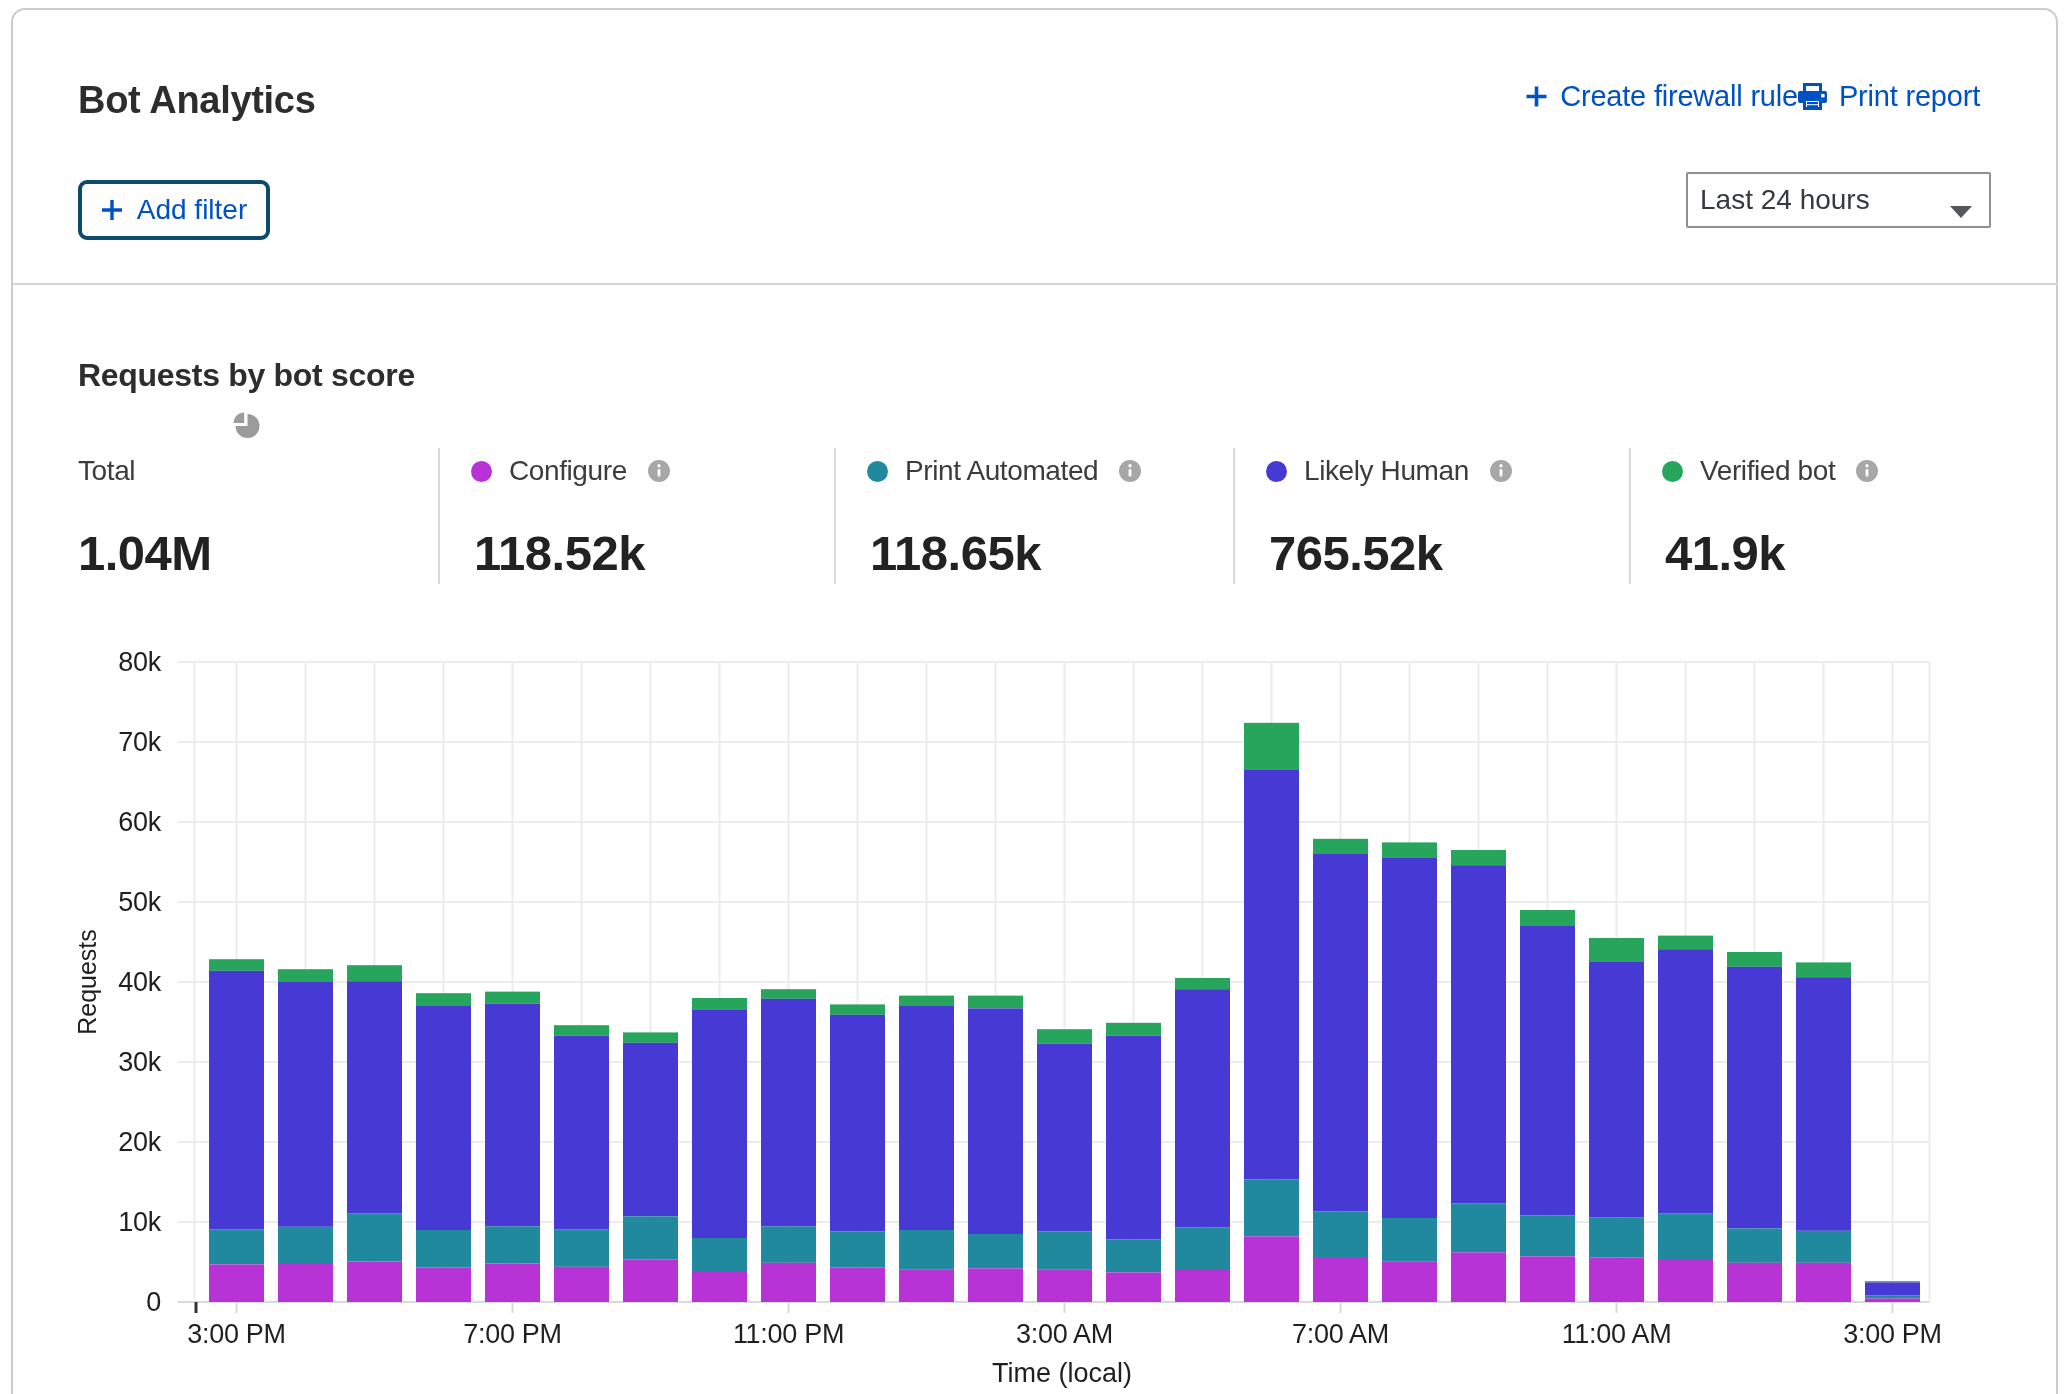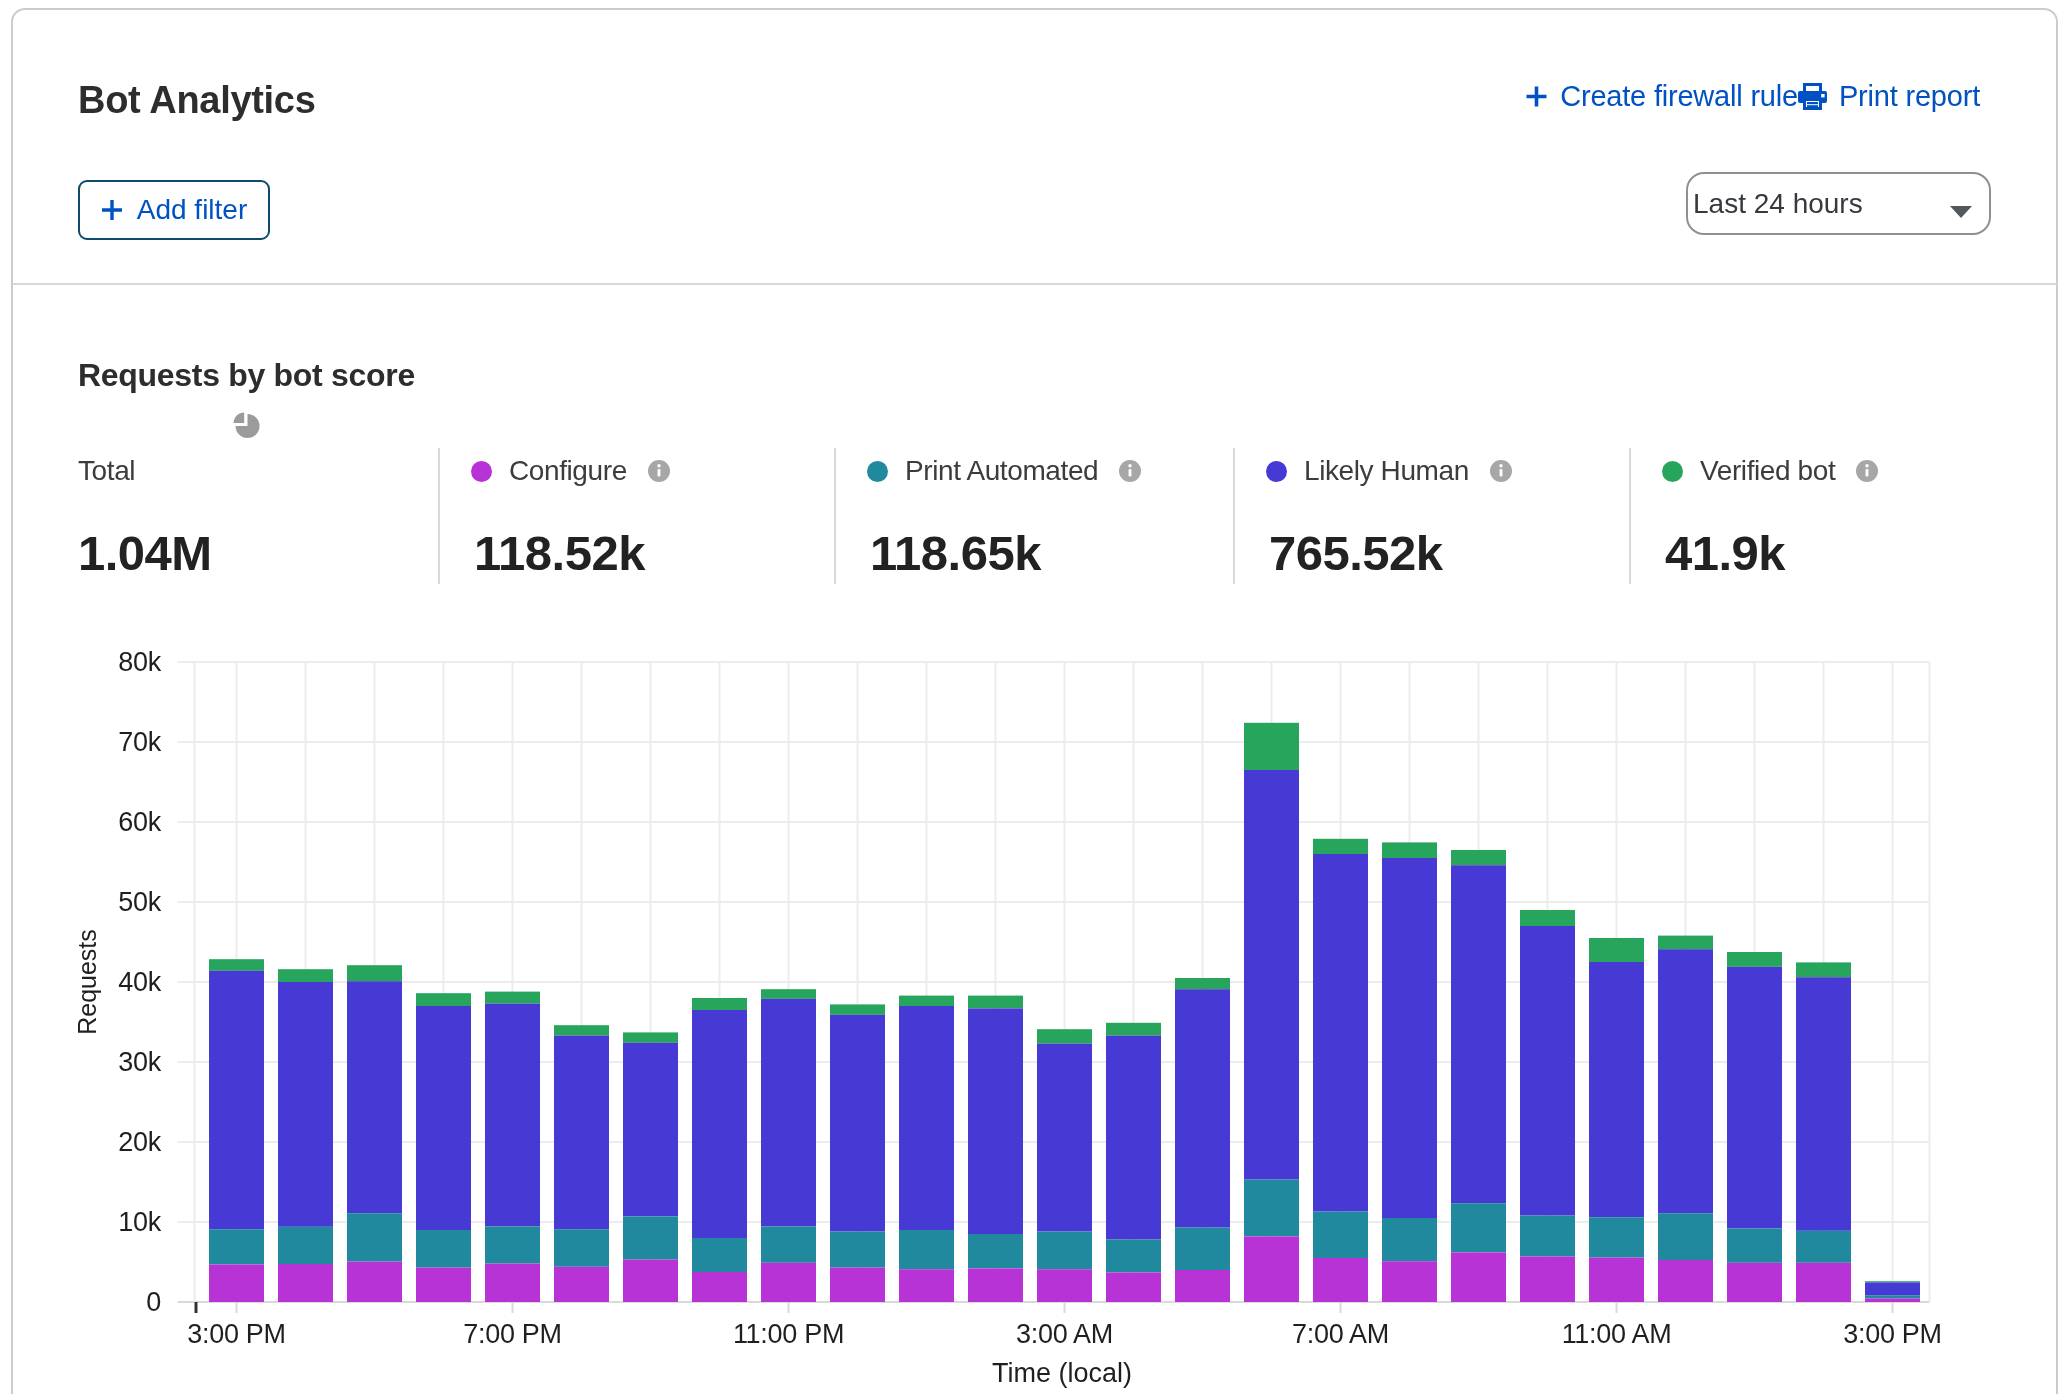--- a/index.html
+++ b/index.html
@@ -1,21 +1,21 @@
 <!DOCTYPE html>
 <html><head><meta charset="utf-8">
 <style>
 * { margin:0; padding:0; box-sizing:border-box; }
 html,body { width:2070px; height:1394px; background:#fff; font-family:"Liberation Sans",sans-serif; position:relative; overflow:hidden; }
 .card { position:absolute; left:11px; top:8px; width:2047px; height:1420px; border:2px solid #c9cdd2; border-radius:14px; }
 .title { position:absolute; left:78px; top:79px; font-size:38px; font-weight:700; color:#2d2d2d; letter-spacing:-0.3px; }
 .links { position:absolute; top:80px; right:90px; display:flex; align-items:center; }
 .link { display:flex; align-items:center; gap:12px; color:#0051c3; font-size:29px; letter-spacing:-0.2px; }
-.addfilter { position:absolute; left:78px; top:180px; width:192px; height:60px; border:2px solid #0c4a6e; border-radius:9px; display:flex; align-items:center; justify-content:center; gap:14px; color:#0051c3; font-size:28px; }
-.dropdown { position:absolute; left:1686px; top:172px; width:305px; height:63px; border:2px solid #8c9196; border-radius:18px; display:flex; align-items:center; color:#36393d; font-size:28px; padding-left:5px; }
+.addfilter { position:absolute; left:78px; top:180px; width:192px; height:60px; border:4px solid #0c4a6e; border-radius:9px; display:flex; align-items:center; justify-content:center; gap:14px; color:#0051c3; font-size:28px; }
+.dropdown { position:absolute; left:1686px; top:172px; width:305px; height:56px; border:2px solid #8c9196; border-radius:2px; display:flex; align-items:center; color:#36393d; font-size:28px; padding-left:12px; }
 .caret { position:absolute; right:17px; top:32px; width:0; height:0; border-left:11px solid transparent; border-right:11px solid transparent; border-top:12px solid #54575b; }
 .hdiv { position:absolute; left:13px; top:283px; width:2044px; height:2px; background:#d5d8da; }
 .h2 { position:absolute; left:78px; top:357px; font-size:32px; font-weight:700; color:#2d2d2d; letter-spacing:-0.3px; display:flex; align-items:center; gap:18px;flex-direction:column; }
 .scol { position:absolute; top:448px; height:136px; }
 .slab { position:absolute; top:7px; display:flex; align-items:center; gap:17px; white-space:nowrap; }
 .slabel { font-size:28px; color:#3c3c3c; letter-spacing:-0.4px; }
 .dot { width:21px; height:21px; border-radius:50%; display:inline-block; }
 .sval { position:absolute; top:56px; font-size:49px; font-weight:700; color:#222; letter-spacing:-0.5px; white-space:nowrap;margin-top:21px; }
 .vdiv { position:absolute; top:448px; width:2px; height:136px; background:#d9d9d9; }
 .chart { position:absolute; left:0; top:618px; }

